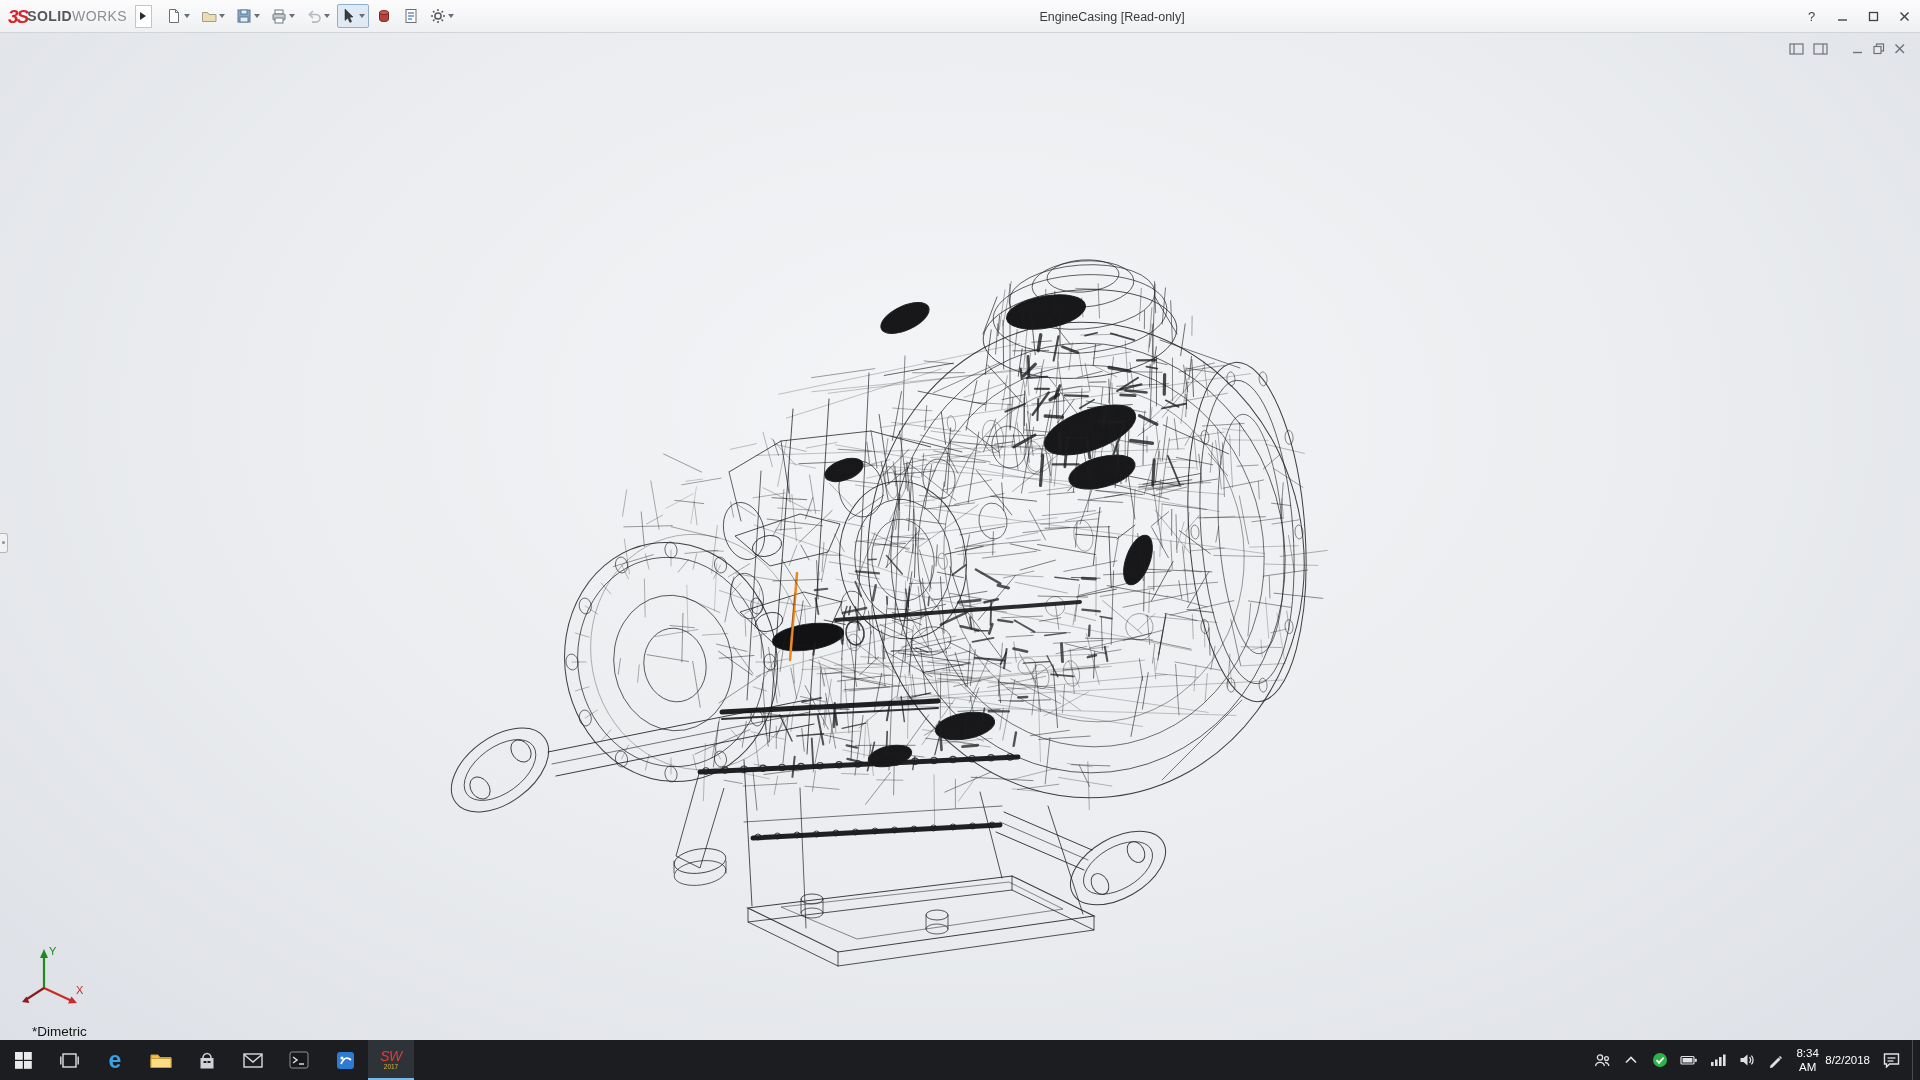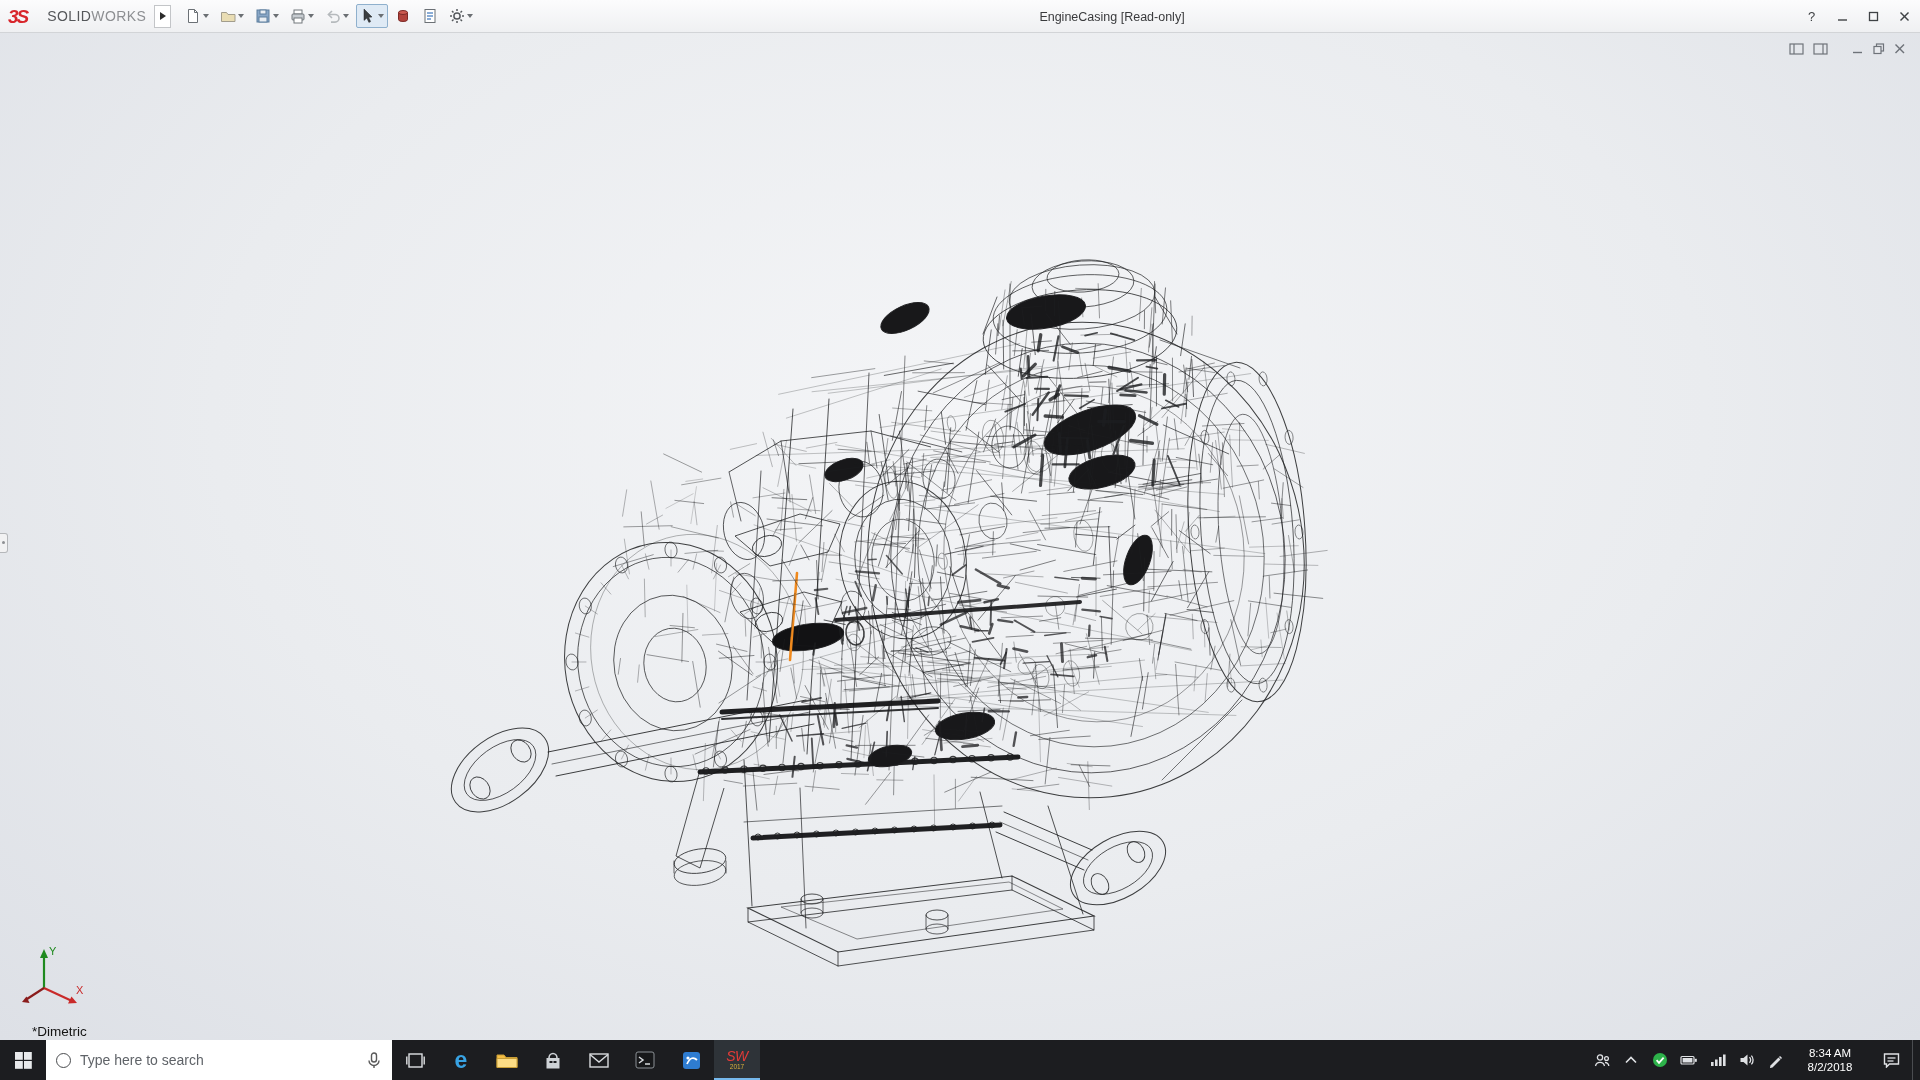--- a/index.html
+++ b/index.html
@@ -5,24 +5,24 @@
   *{margin:0;padding:0;box-sizing:border-box}
   html,body{width:1920px;height:1080px;overflow:hidden}
   body{font-family:"Liberation Sans","DejaVu Sans",sans-serif;background:#fff;-webkit-font-smoothing:antialiased}
   button{background:none;border:none;padding:0;font:inherit;cursor:default}
 
   .screen{width:1920px;height:1080px;display:flex;flex-direction:column}
 
   
   .titlebar{height:33px;flex:0 0 33px;background:linear-gradient(#fcfcfd,#eff0f2);
     border-bottom:1px solid #d2d4d7;display:flex;align-items:center;position:relative;z-index:5}
-  .brand{display:flex;align-items:center;gap:20px;padding:0 4px 0 8px}
+  .brand{display:flex;align-items:center;gap:0;padding:0 4px 0 8px}
   .logo3s{color:#d8262c;font-weight:bold;font-style:italic;font-size:19px;letter-spacing:-2px;line-height:1}
   .brandname{font-size:14px;color:#55575a;letter-spacing:.4px}
-  .brandname .bold{font-weight:400}
+  .brandname .bold{font-weight:700}
   .brandname .light{font-weight:400;color:#8d8f92;}
   .expander{width:17px;height:23px;border:1px solid #c3c5c8;background:#fff;display:flex;align-items:center;justify-content:center;margin:0 10px 0 4px}
   .tri-right{width:0;height:0;border-left:6px solid #2b2b2b;border-top:4px solid transparent;border-bottom:4px solid transparent}
   .tb-icons{display:flex;align-items:center;gap:3px}
   .tb-item{display:flex;align-items:center;gap:2px;padding:3px 3px;border:1px solid transparent;border-radius:2px}
   .tb-item.active{background:#dfeaf5;border-color:#8fb0cd}
   .caret{width:0;height:0;border-left:3.5px solid transparent;border-right:3.5px solid transparent;border-top:4px solid #6b6f73}
   .title-center{position:absolute;left:1112px;top:0;height:33px;display:flex;align-items:center;transform:translateX(-50%);font-size:12.5px;color:#3a3b3d;white-space:nowrap}
   .win-controls{margin-left:auto;display:flex;align-items:stretch;height:100%}
   .win-btn{width:31px;display:flex;align-items:center;justify-content:center;color:#3f4245;font-size:13px}
@@ -46,21 +46,21 @@
   .search input{flex:1;border:none;outline:none;background:transparent;font-size:14px;color:#454545;font-family:inherit}
   .search input::placeholder{color:#5f6368}
   .ring{width:15px;height:15px;border:1.6px solid #4a4c4f;border-radius:50%;flex:0 0 auto}
   .task-icon{width:46px;display:flex;flex-direction:column;align-items:center;justify-content:center;position:relative}
   .task-icon.active{background:#2e3338;box-shadow:inset 0 -2px 0 #76b9ed}
   .edge-e{font-size:23px;font-weight:bold;color:#38a3e4;line-height:1}
   .sw-badge{font-size:14px;font-weight:normal;font-style:italic;color:#e23b38;line-height:1;letter-spacing:-.5px}
   .sw-year{font-size:6.5px;color:#d8b13c;line-height:1;margin-top:1px}
   .tray{margin-left:auto;display:flex;align-items:stretch}
   .tray-icon{width:29px;display:flex;align-items:center;justify-content:center;color:#dfe1e4;font-size:13px}
-  .clock{width:80px;display:flex;flex-direction:column;align-items:center;justify-content:center;font-size:11.5px;line-height:14px;color:#fff}
+  .clock{width:80px;display:flex;flex-direction:row;align-items:center;justify-content:center;font-size:11.5px;line-height:14px;color:#fff}
   .action{width:42px;display:flex;align-items:center;justify-content:center}
   .show-desktop{width:8px;border-left:1px solid #4a4c50}
 </style>
 </head>
 <body>
 
 <div class="screen">
 
   <header class="titlebar">
     <div class="brand">
@@ -1267,29 +1267,20 @@
       <svg width="17" height="17">
           <g fill="#e8eaec">
             <rect x="0" y="0" width="7.8" height="7.8"></rect>
             <rect x="9" y="0" width="7.8" height="7.8"></rect>
             <rect x="0" y="9" width="7.8" height="7.8"></rect>
             <rect x="9" y="9" width="7.8" height="7.8"></rect>
           </g>
         </svg>
     </button>
 
-    <div class="search">
-      <span class="ring"></span>
-      <input type="text" placeholder="Type here to search" style="">
-      <svg width="16" height="17">
-          <rect x="5.5" y="1" width="5" height="9" rx="2.5" fill="none" stroke="#5a5a5a" stroke-width="1.4"></rect>
-          <path d="M3,8.5 a5,5 0 0 0 10,0" fill="none" stroke="#5a5a5a" stroke-width="1.4"></path>
-          <line x1="8" y1="13.5" x2="8" y2="16" stroke="#5a5a5a" stroke-width="1.4"></line>
-        </svg>
-    </div>
 
     <button class="task-icon">
       <svg width="19" height="17">
           <rect x="3" y="2" width="13" height="13" fill="none" stroke="#dfe1e4" stroke-width="1.4"></rect>
           <line x1="0.8" y1="4.5" x2="0.8" y2="12.5" stroke="#dfe1e4" stroke-width="1.4"></line>
           <line x1="18.2" y1="4.5" x2="18.2" y2="12.5" stroke="#dfe1e4" stroke-width="1.4"></line>
         </svg>
     </button>
 
     <button class="task-icon">

